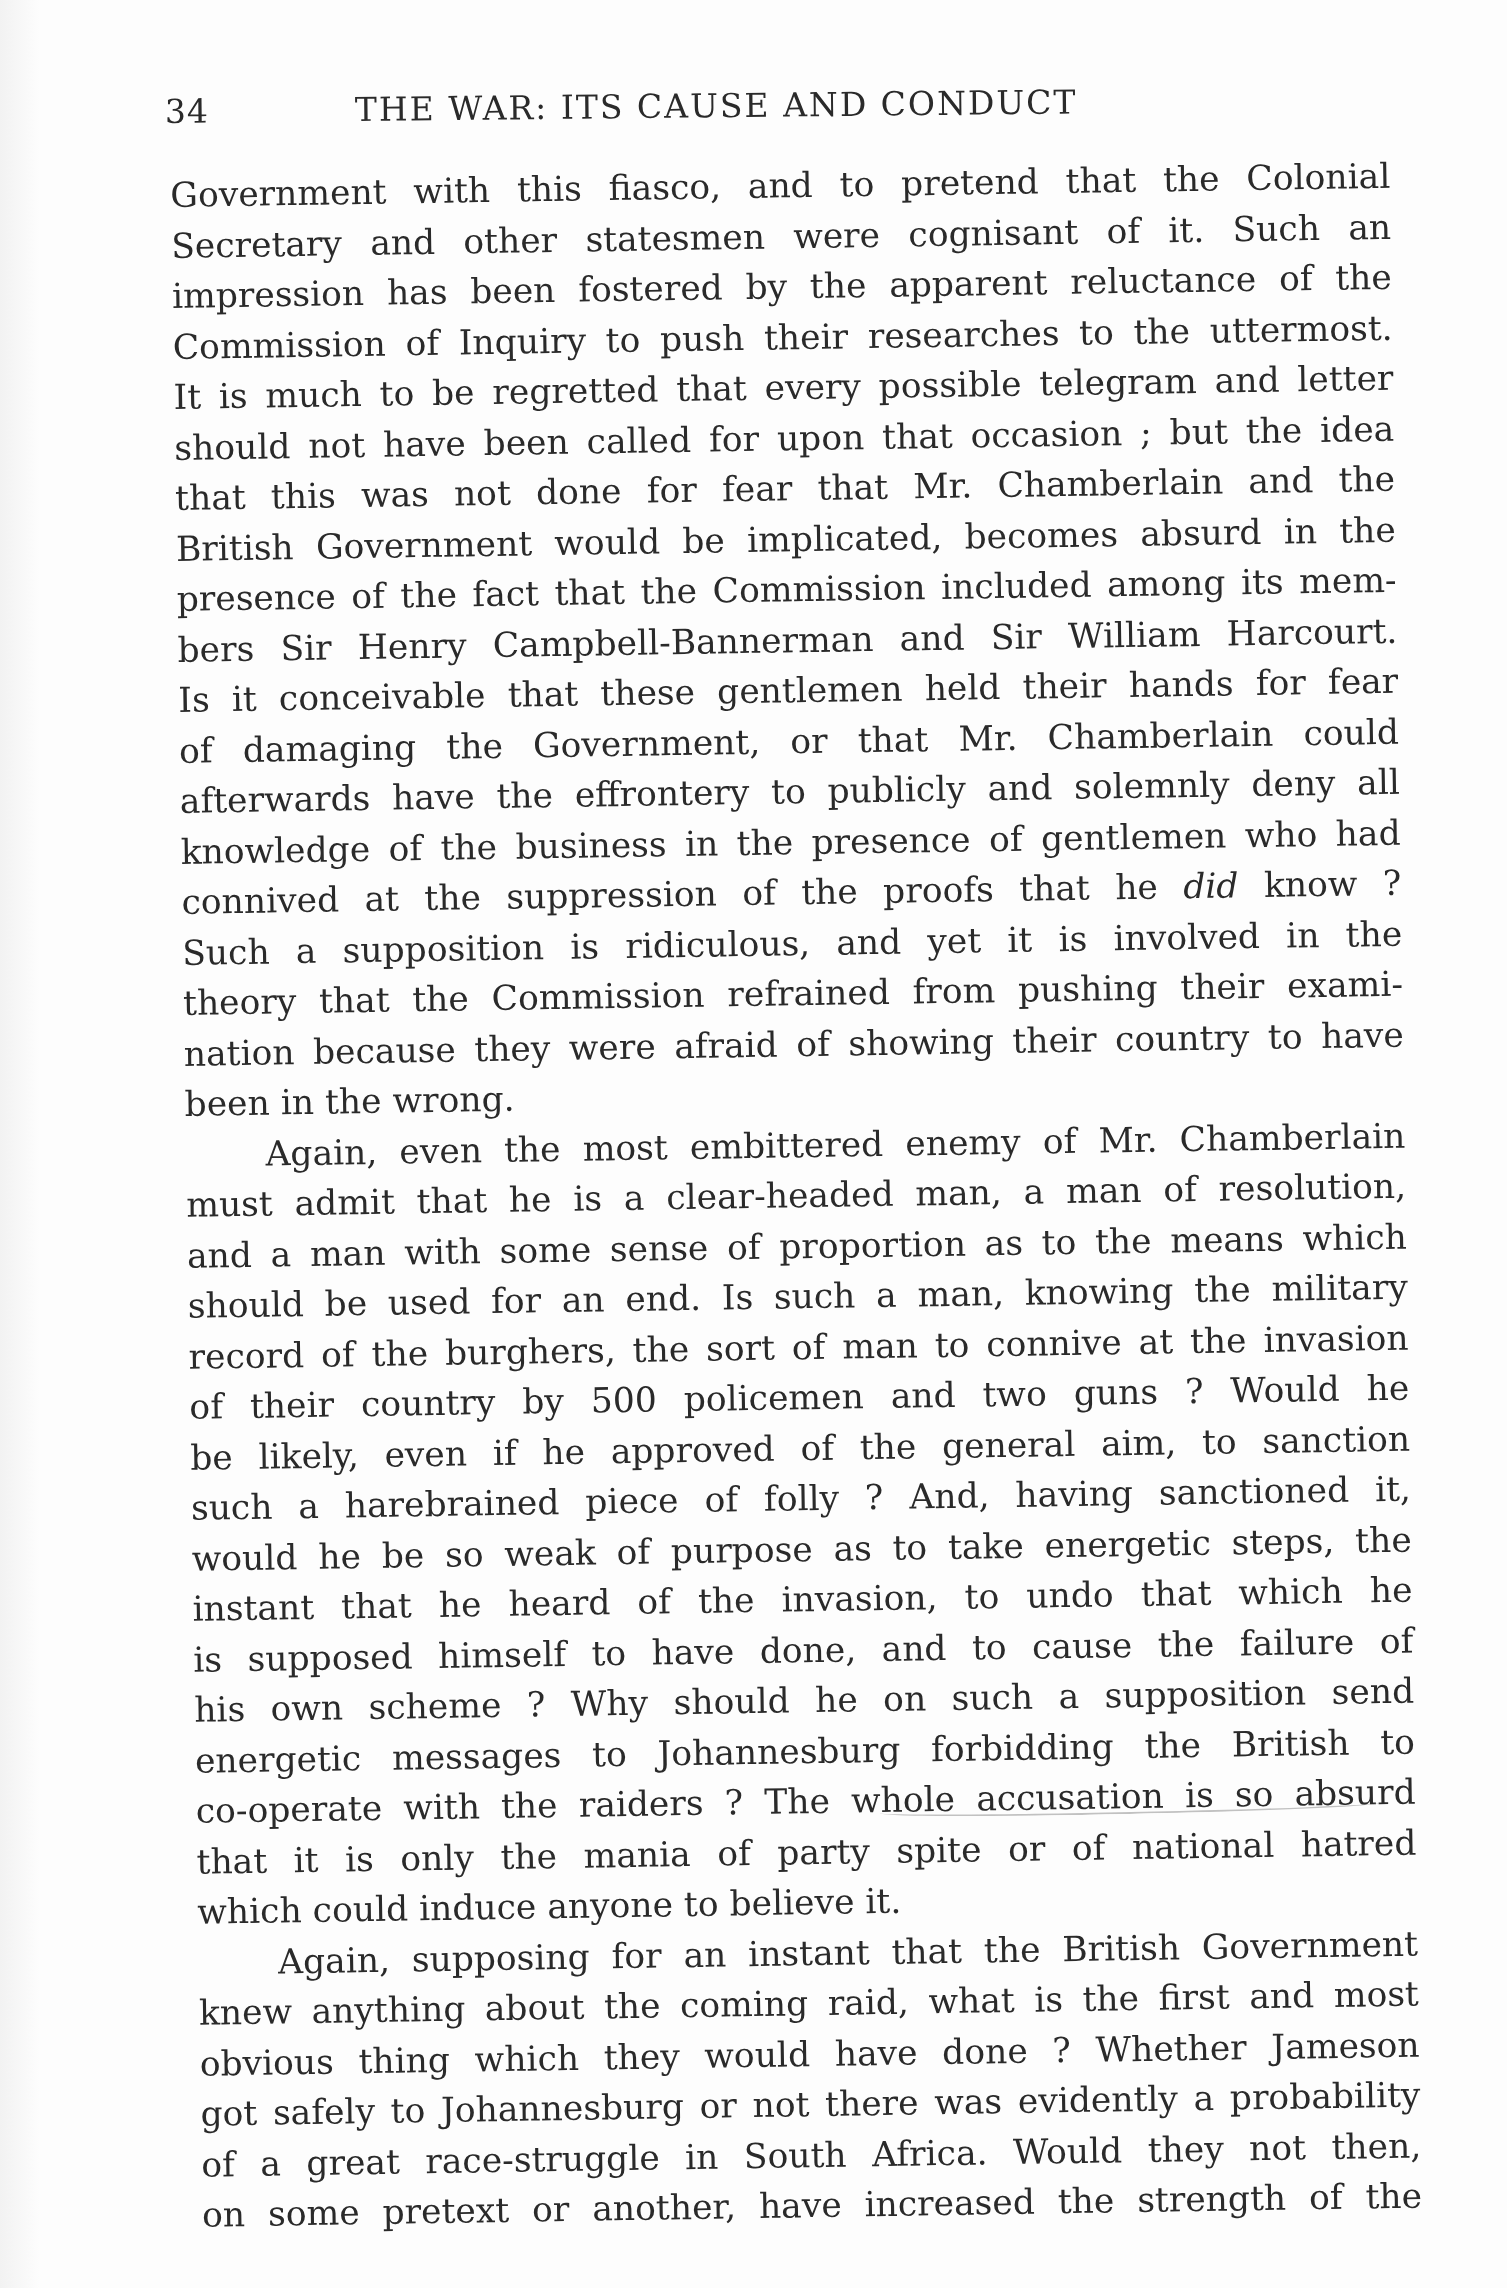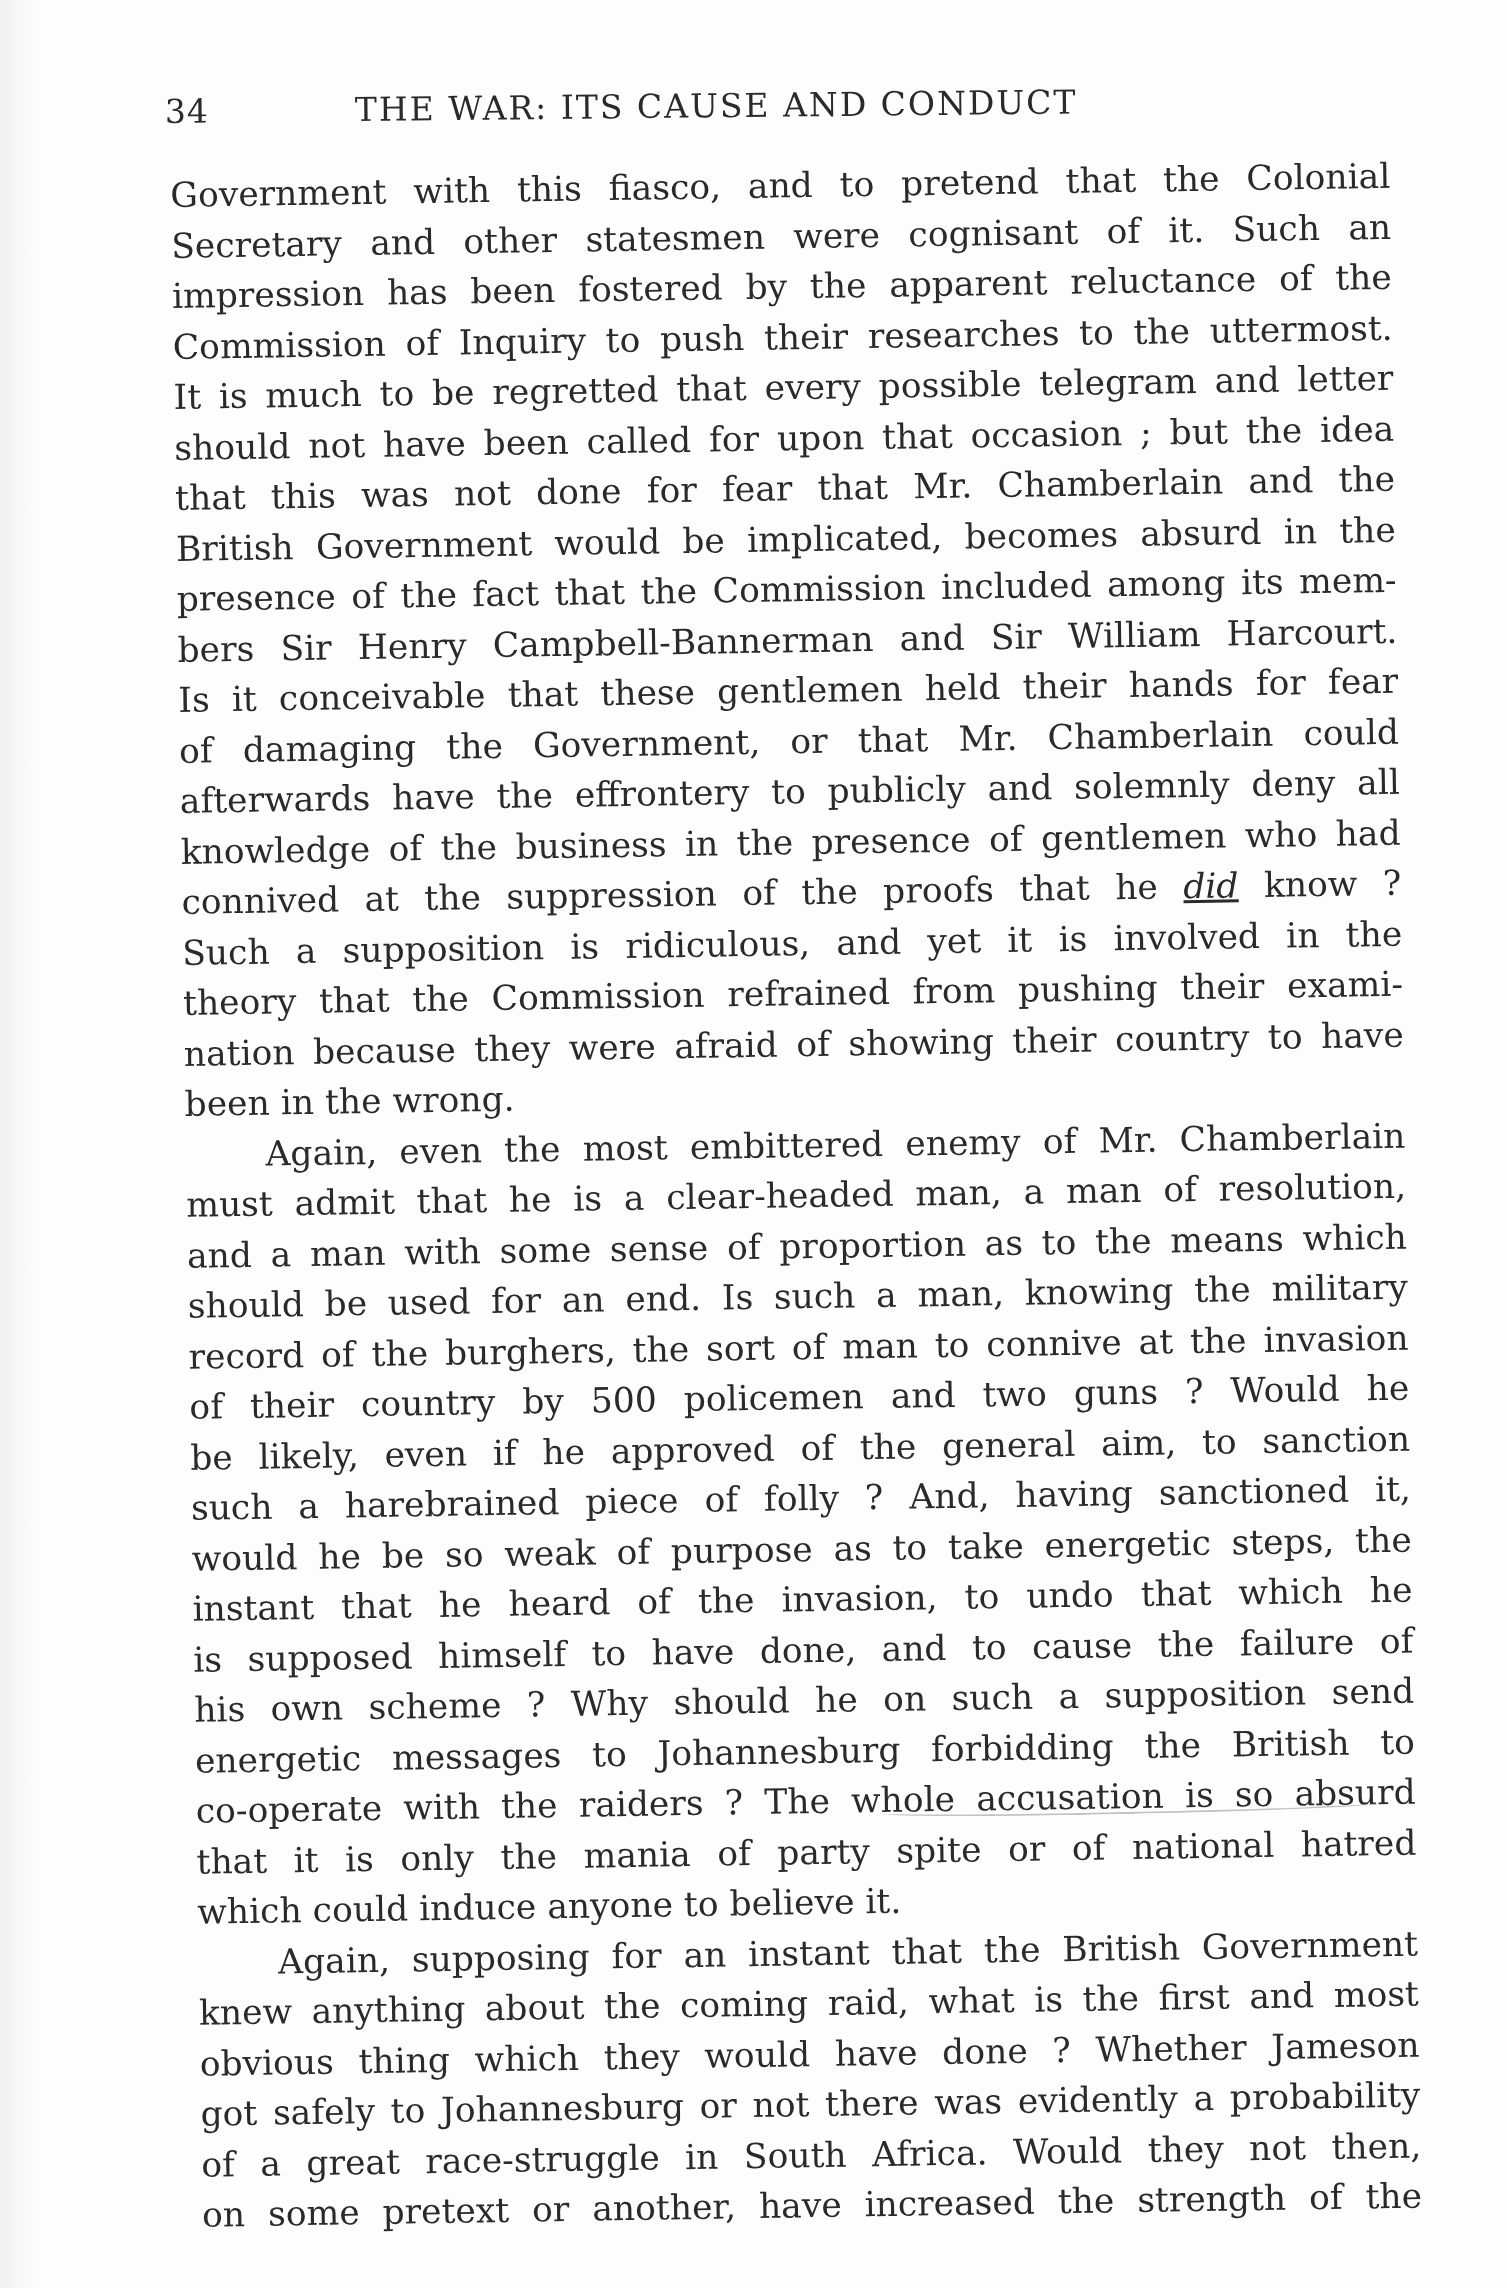--- a/index.html
+++ b/index.html
@@ -75,21 +75,20 @@
     }
     .line.last {
       text-align-last: left;
     }
     .line.indent {
       padding-left: 80px;
       width: 1140px;
     }
     .ital {
       font-style: italic;
-      text-decoration: underline;
     }
     .pencil-mark {
       position: absolute;
       left: 880px;
       top: 1802px;
       width: 500px;
       height: 10px;
       border-bottom: 2px solid #9a9a9a;
       border-radius: 0 0 50% 50%;
       opacity: 0.6;

